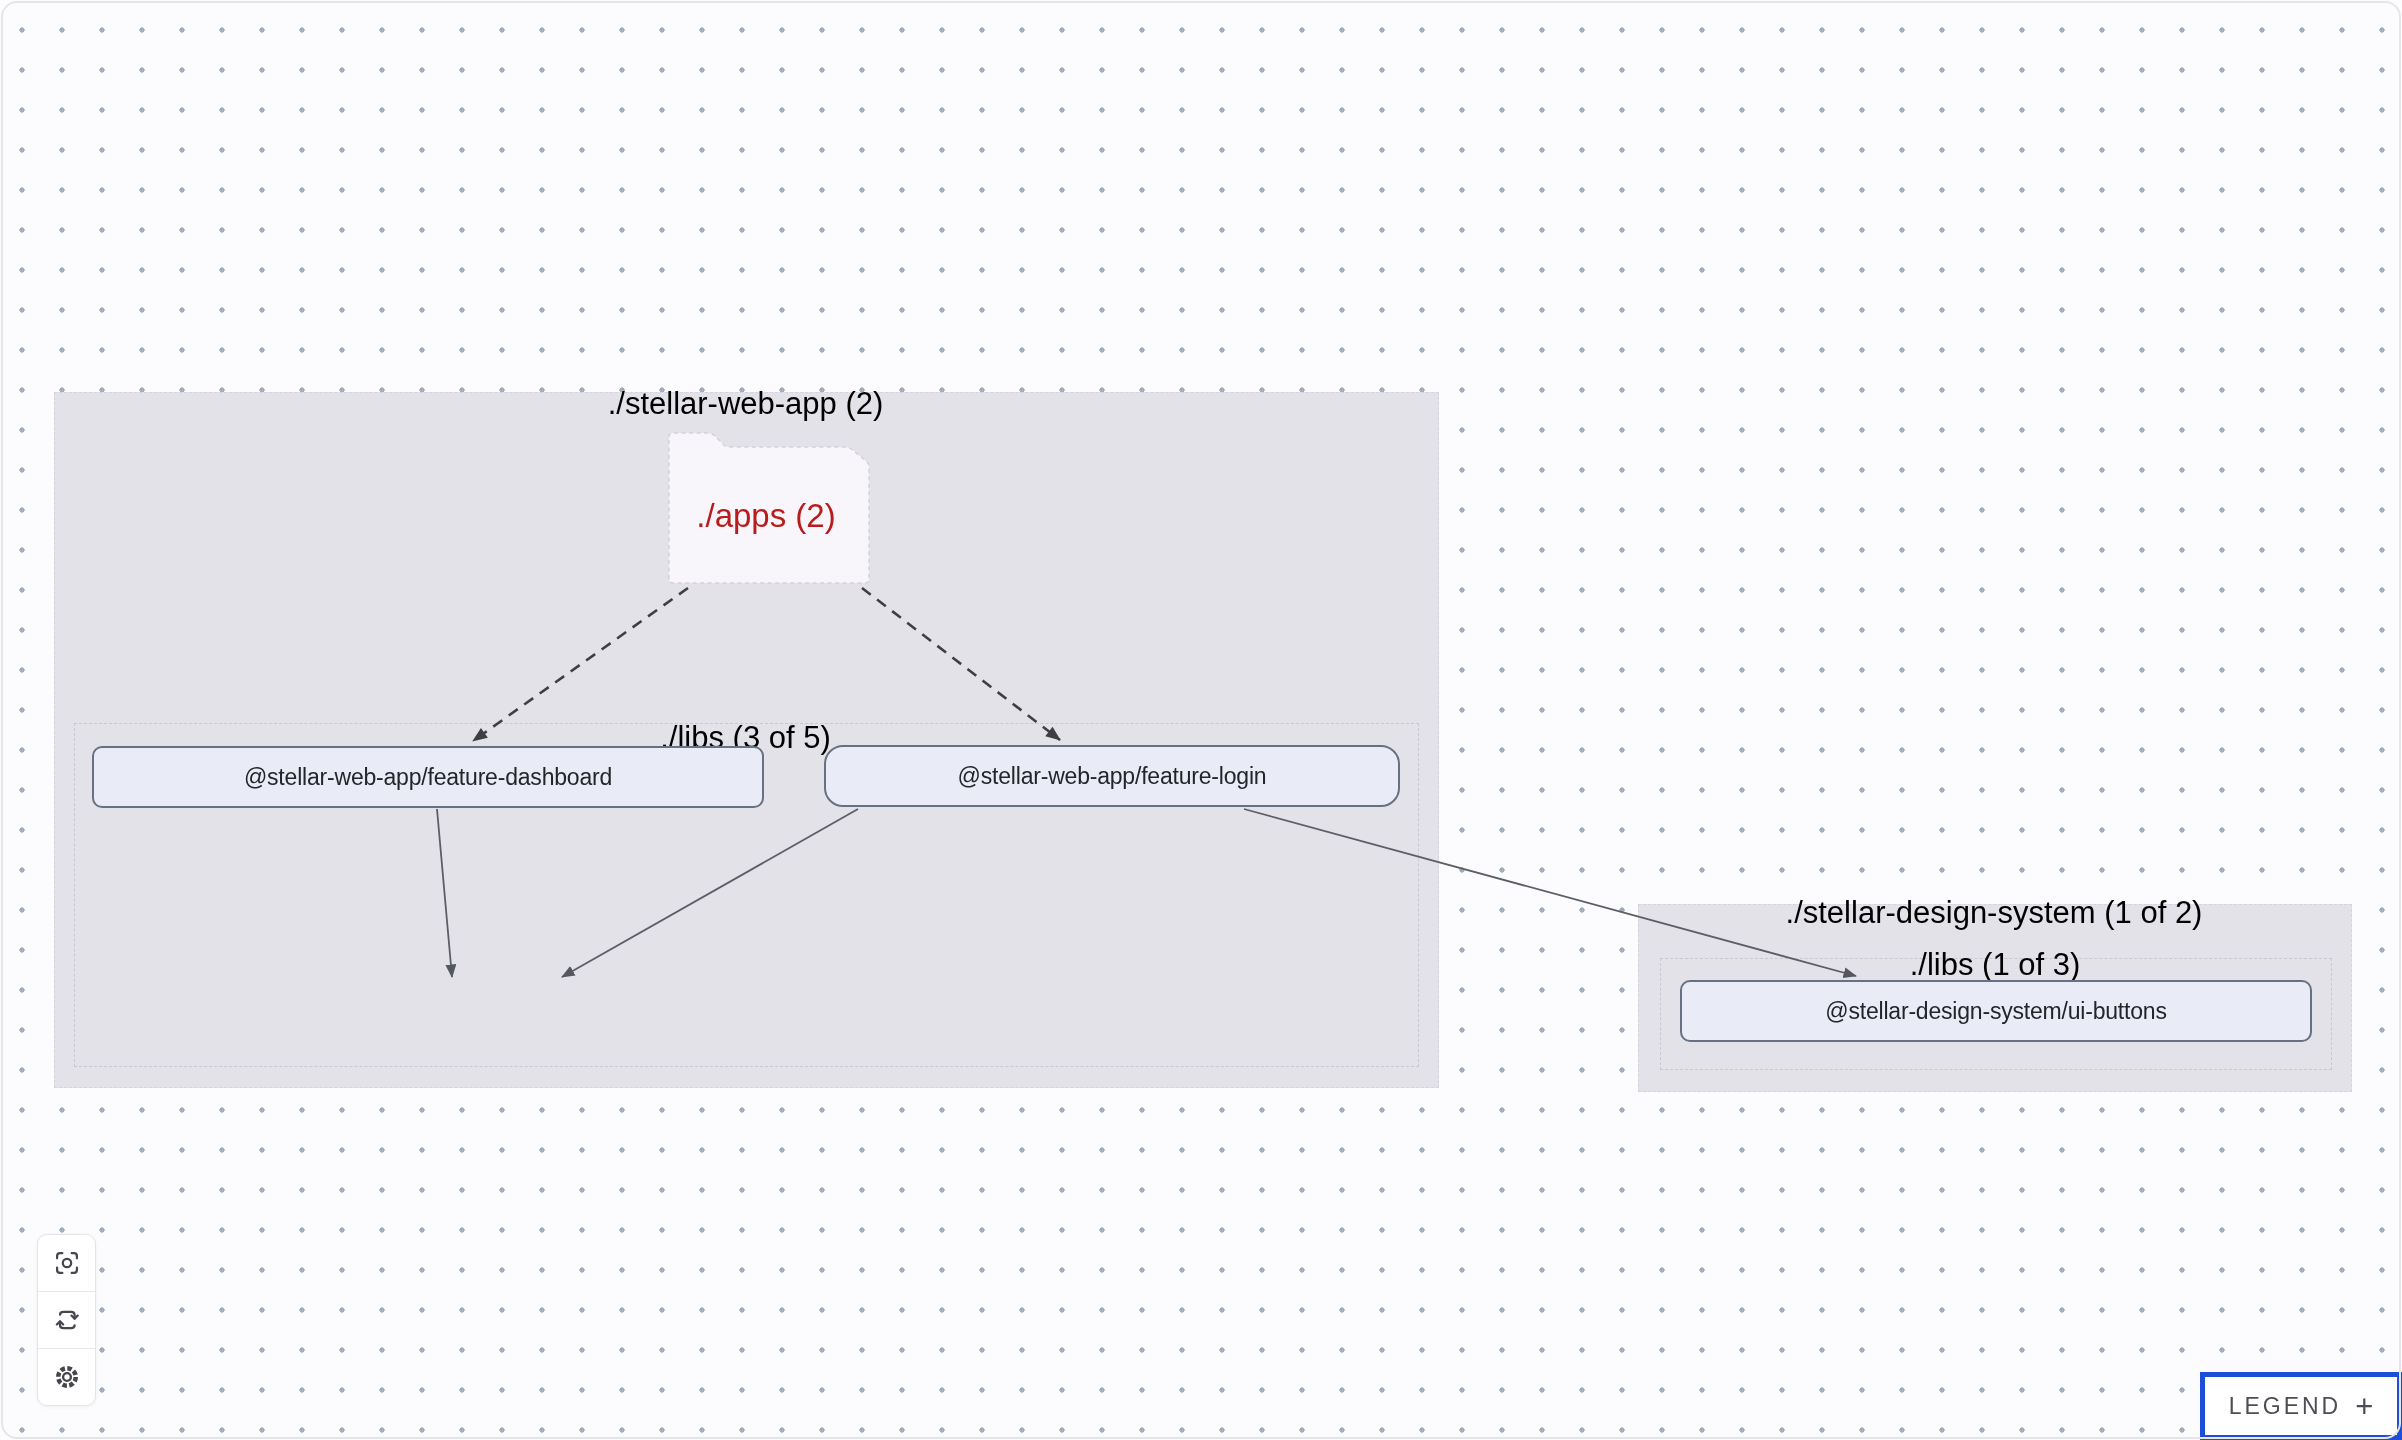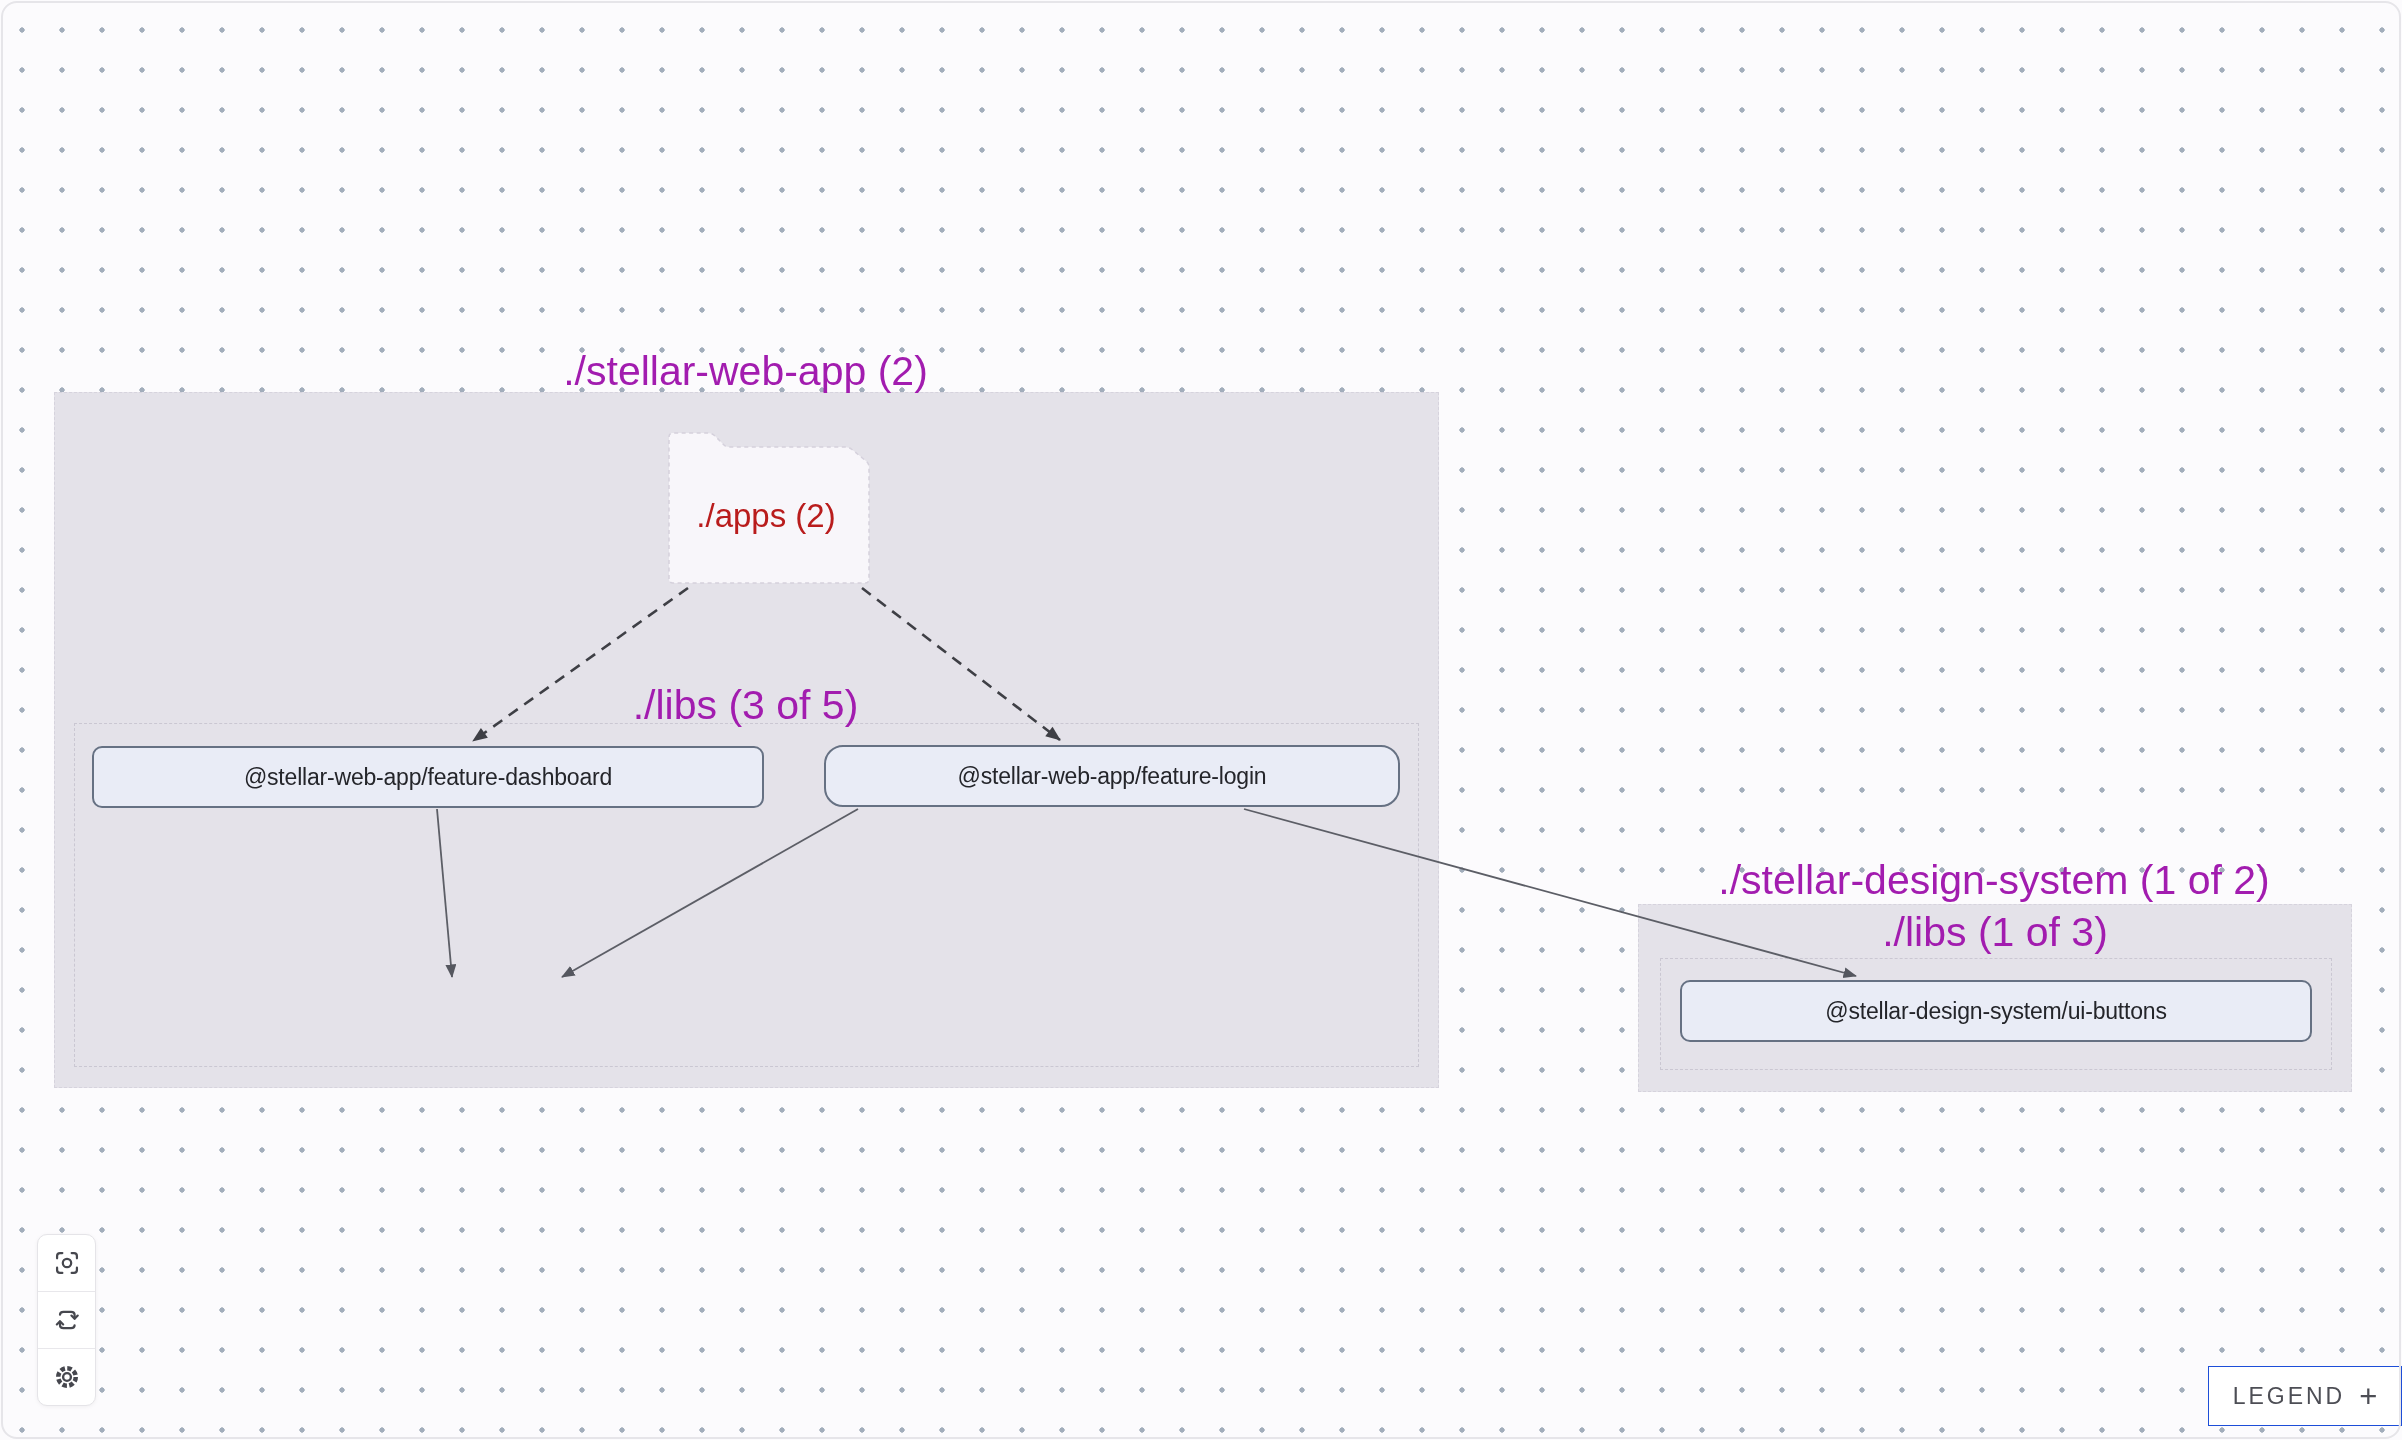--- a/index.html
+++ b/index.html
@@ -22,21 +22,21 @@
   }
   .group{
     position:absolute;background:#e4e2e9;
     border:1px dashed #d6d3dd;
   }
   .subgroup{
     position:absolute;border:1px dashed #cac7d2;background:transparent;
   }
   .glabel{
     position:absolute;height:44px;line-height:44px;text-align:center;
-    font-size:41px;color:#a21caf;white-space:nowrap;z-index:3;
+    font-size:31px;color:#000000;white-space:nowrap;z-index:3;margin-top:33px;
   }
   .node{
     position:absolute;height:62px;box-sizing:border-box;
     background:#e9ecf6;border:2px solid #667183;border-radius:10px;
     display:flex;align-items:center;justify-content:center;
     font-size:23px;color:#24252a;white-space:nowrap;z-index:6;
     letter-spacing:-0.2px;
   }
   #folder-shape{position:absolute;left:660px;top:426px;z-index:2;}
   #folder-label{position:absolute;left:660px;top:494px;width:212px;z-index:3;
@@ -48,22 +48,22 @@
     background:#ffffff;border:1px solid #e5e4e8;border-radius:10px;
     box-shadow:0 1px 4px rgba(0,0,0,0.05);
     display:flex;flex-direction:column;
   }
   .tool-btn{
     flex:1;display:flex;align-items:center;justify-content:center;cursor:pointer;
   }
   .tool-btn + .tool-btn{border-top:1px solid #e8e7eb;}
   
   #legend{
-    position:absolute;right:0;bottom:14px;width:192px;height:58px;z-index:20;
-    background:#ffffff;border:1px solid #1d4ed8;
+    position:absolute;right:0;bottom:0;width:192px;height:58px;z-index:20;
+    background:#ffffff;border:5px solid #1d4ed8;
     display:flex;align-items:center;justify-content:center;gap:14px;
     cursor:pointer;
   }
   #legend .legend-text{font-size:23px;letter-spacing:3px;color:#4d4e55;}
   #legend .legend-plus{font-size:31px;font-weight:300;color:#4d4e55;line-height:1;}
 </style>
 </head>
 <body>
 
 <div id="app">

